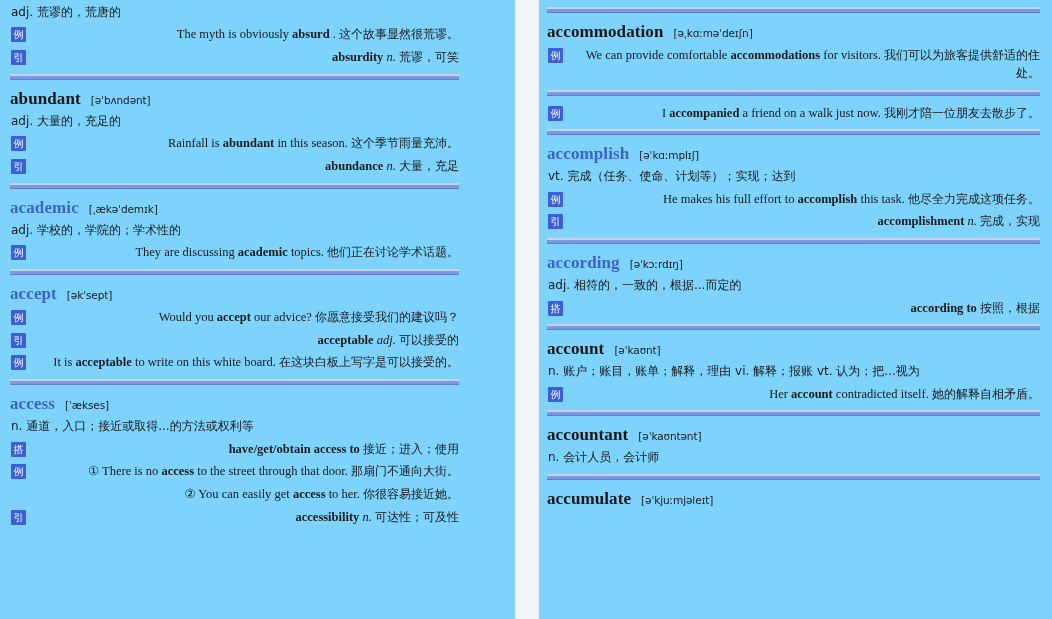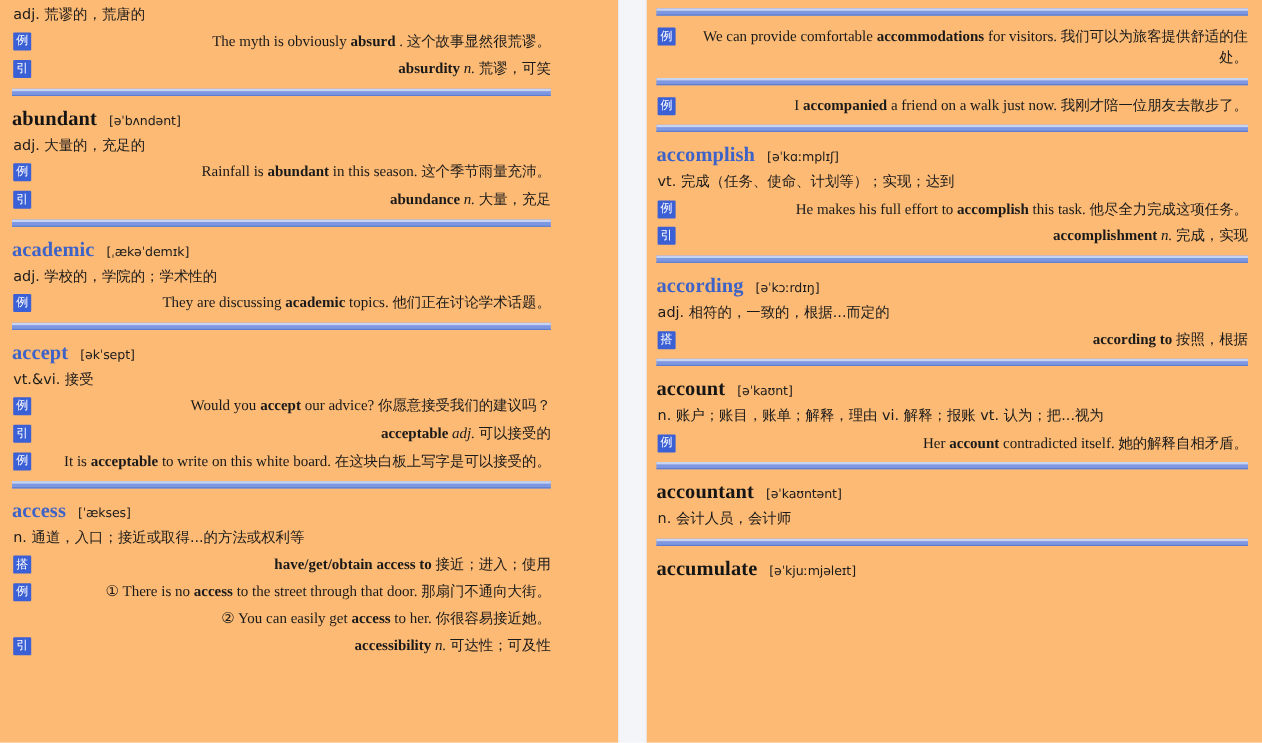--- a/index.html
+++ b/index.html
@@ -14,21 +14,21 @@
     overflow: hidden;
     position: relative;
   }
   .page-wrap {
     display: flex;
     width: 1052px;
     height: 619px;
     align-items: stretch;
   }
   .page {
-    background: #fdba74;
+    background: #7dd3fc;
     overflow: hidden;
     position: relative;
   }
   .page-left  { width: 515px; padding: 0 0 0 0; }
   .gutter     { width: 22px; background: #f4f5f9; border-left: 1px solid #e9eaf0; border-right: 1px solid #e9eaf0;}
   .page-right { width: 513px; }
 
   .col-inner-left  { padding: 0 56px 0 10px; }
   .col-inner-right { padding: 0 12px 0 8px; }
 
@@ -149,21 +149,20 @@
             <span class="tag-badge">例</span>
             <span class="tag-text"><span>They are discussing </span><b>academic</b><span> topics. </span><span class="cn">他们正在讨论学术话题。</span></span>
           </div>
         </div>
         <div class="entry-sep"></div>
         <div class="entry">
           <div class="headword-line">
             <span class="headword blue">accept</span>
             <span class="phonetic">[əkˈsept]</span>
           </div>
-          <div class="sense cn">vt.&amp;vi. 接受</div>
           <div class="tag-row">
             <span class="tag-badge">例</span>
             <span class="tag-text"><span>Would you </span><b>accept</b><span> our advice? </span><span class="cn">你愿意接受我们的建议吗？</span></span>
           </div>
           <div class="tag-row">
             <span class="tag-badge">引</span>
             <span class="tag-text"><b>acceptable</b><span class="it"> adj. </span><span class="cn">可以接受的</span></span>
           </div>
           <div class="tag-row">
             <span class="tag-badge">例</span>
@@ -196,20 +195,24 @@
         </div>
       </div>
   </div>
 
   <div class="gutter"></div>
 
   <div class="page page-right">
     <div class="col-inner-right" id="right-col">
         <div class="entry-sep"></div>
         <div class="entry">
+          <div class="headword-line">
+            <span class="headword">accommodation</span>
+            <span class="phonetic">[əˌkɑːməˈdeɪʃn]</span>
+          </div>
           <div class="tag-row">
             <span class="tag-badge">例</span>
             <span class="tag-text"><span>We can provide comfortable </span><b>accommodations</b><span> for visitors. </span><span class="cn">我们可以为旅客提供舒适的住处。</span></span>
           </div>
         </div>
         <div class="entry-sep"></div>
         <div class="entry">
           <div class="tag-row">
             <span class="tag-badge">例</span>
             <span class="tag-text"><span>I </span><b>accompanied</b><span> a friend on a walk just now. </span><span class="cn">我刚才陪一位朋友去散步了。</span></span>

